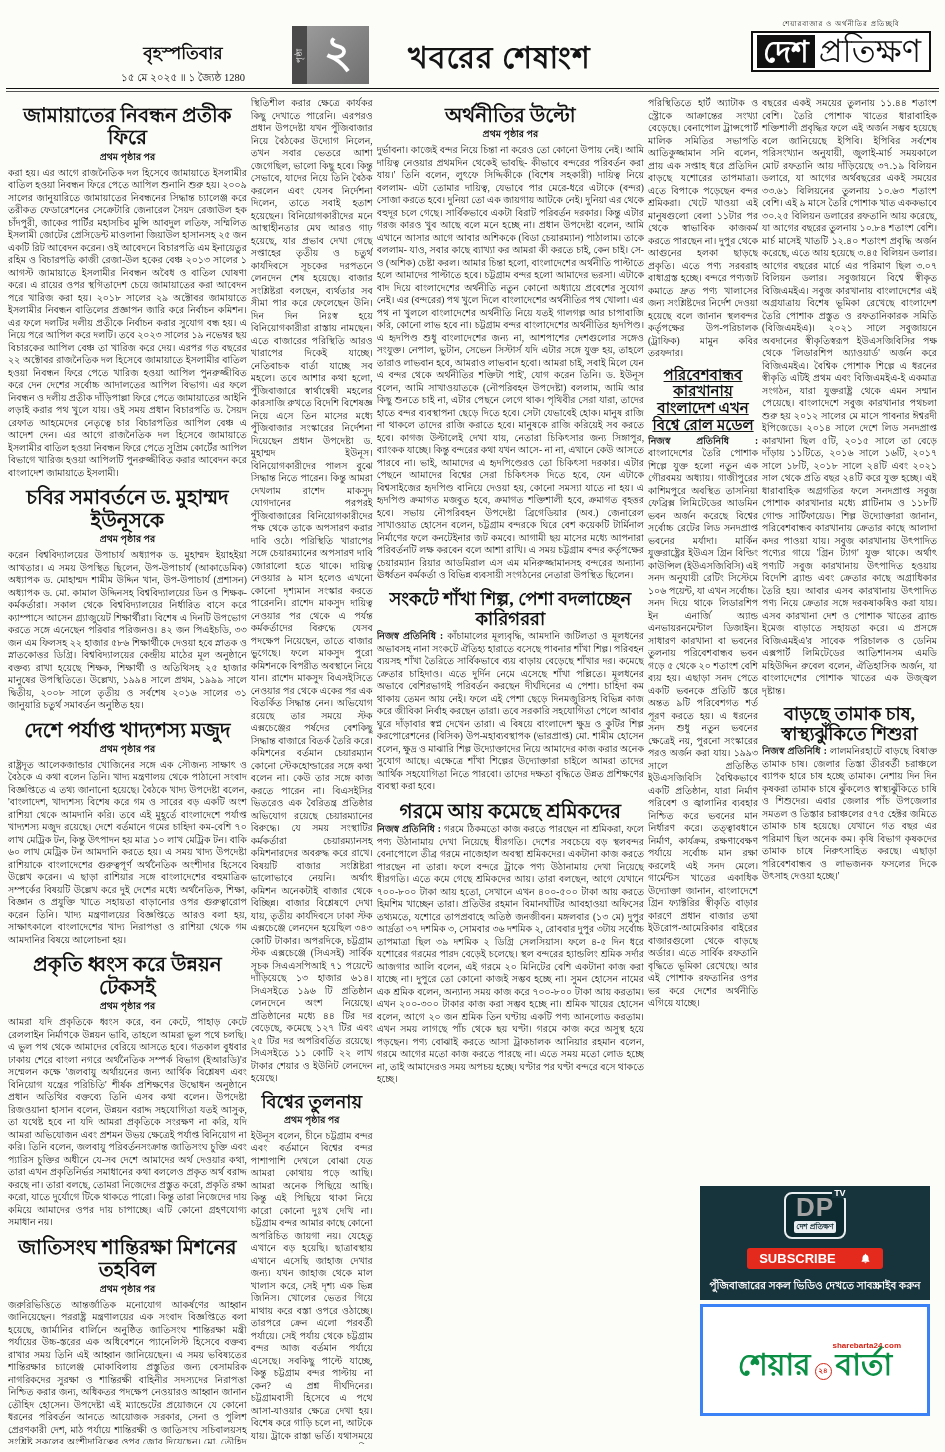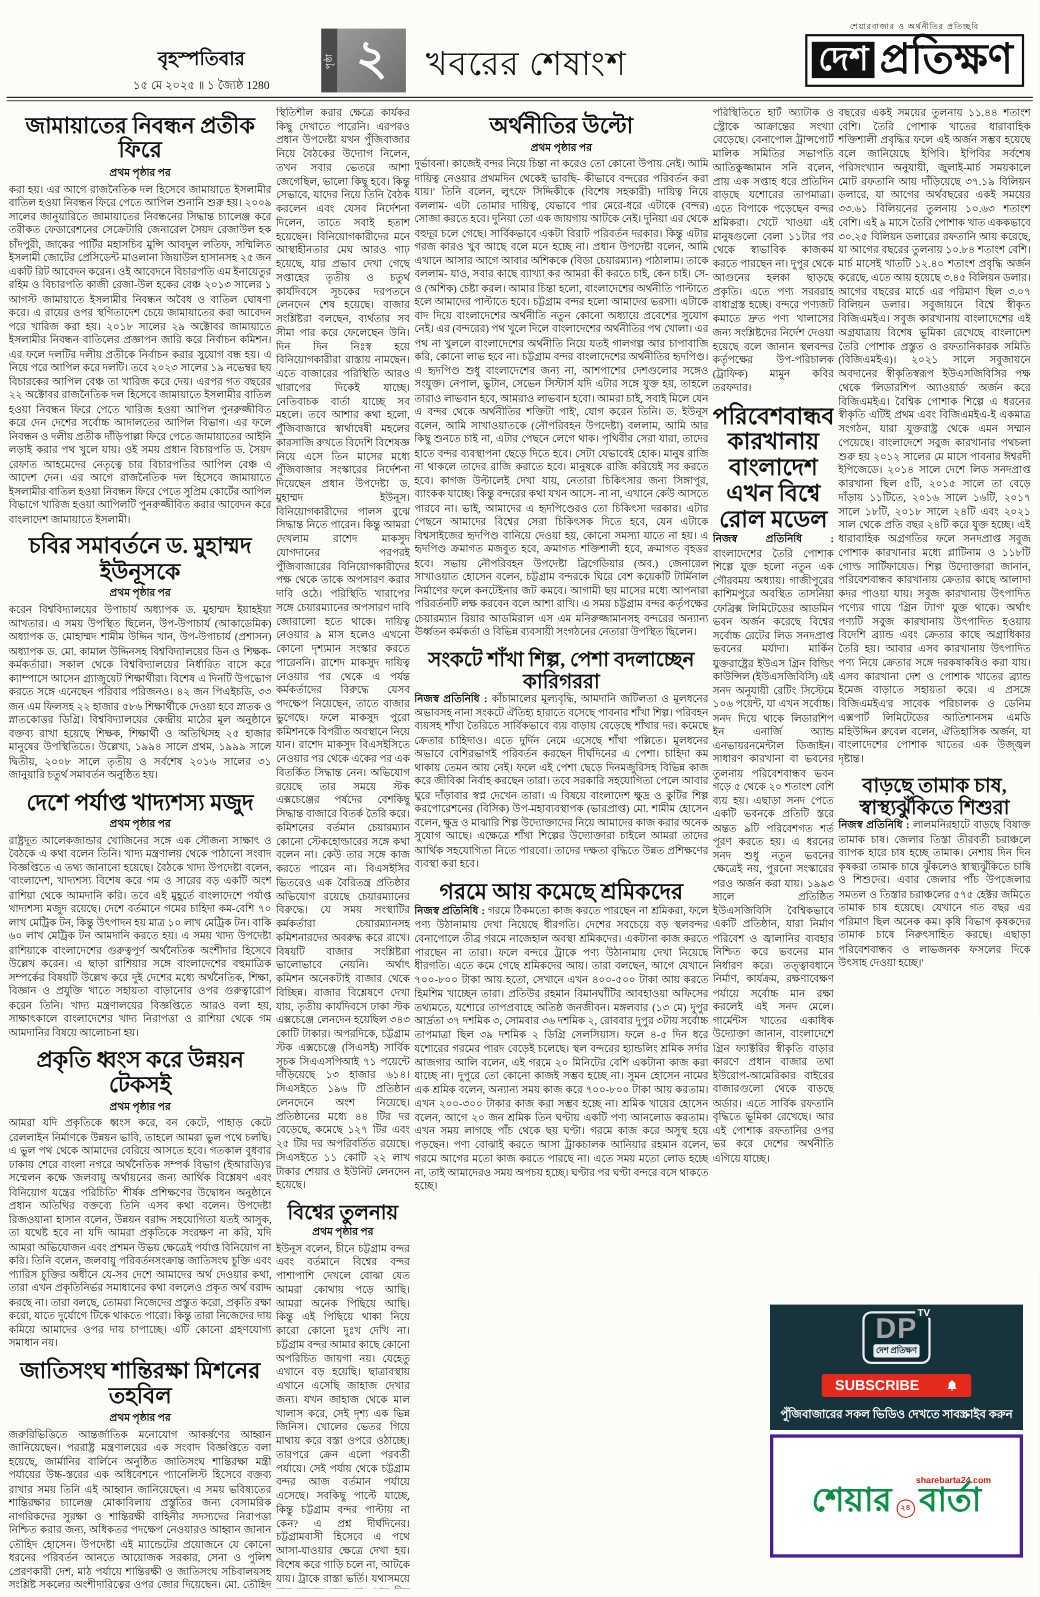--- a/index.html
+++ b/index.html
@@ -9,53 +9,53 @@
   .header{position:absolute;top:0;left:0;right:0;height:92px;}
   .header-rule{position:absolute;top:88px;left:6px;right:6px;border-top:1.5px solid #111;}
   .header-rule2{position:absolute;top:91px;left:6px;right:6px;border-top:0.5px solid #555;}
   .dateblock{position:absolute;left:78px;top:40px;width:210px;text-align:center;}
   .dateblock .day{font-weight:bold;font-size:17px;}
   .dateblock .dateline{font-size:10.5px;margin-top:2px;}
   .pagebox{position:absolute;left:292px;top:26px;height:58px;display:flex;}
   .pagebox .strip{width:15px;background:#4a4a4a;color:#fff;display:flex;align-items:center;justify-content:center;}
   .pagebox .strip span{writing-mode:vertical-rl;transform:rotate(180deg);font-size:8px;letter-spacing:1px;}
   .pagebox .num{width:62px;background:linear-gradient(135deg,#9a9a9a,#6f6f6f);color:#fff;font-size:44px;font-weight:bold;display:flex;align-items:center;justify-content:center;}
-  .section-title{position:absolute;left:387px;top:34px;font-size:30px;font-weight:normal;letter-spacing:1px;}
+  .section-title{position:absolute;left:408px;top:34px;font-size:30px;font-weight:bold;letter-spacing:1px;}
   .masthead{position:absolute;right:14px;top:18px;text-align:center;}
   .masthead .tagline{font-size:7px;letter-spacing:1px;margin-bottom:1px;}
   .mast-logo{border:2px solid #111;padding:1px 4px;display:inline-flex;align-items:center;background:#fff;text-align:center;}
   .mast-box{background:#111;color:#fff;font-weight:bold;font-size:30px;padding:0 6px;line-height:1.1;}
-  .mast-rest{color:#111;font-weight:bold;font-size:38px;padding:0 4px;line-height:1.1;}
+  .mast-rest{color:#111;font-weight:normal;font-size:32px;padding:0 4px;line-height:1.1;}
   
   .cols{position:absolute;top:97px;left:8px;width:929px;height:1347px;display:flex;gap:4px;}
   .col{overflow:hidden;}
   .col.c1{width:243px;height:1347px;}
   .col.c2{width:124px;height:1347px;}
   .col.c3{width:272px;height:1347px;}
   .col.c4{width:112px;height:1085px;}
   .col.c5{width:178px;height:1085px;}
   .headline{font-weight:bold;text-align:center;line-height:1.12;margin:7px 0 1px;}
   .h-lg{font-size:20px;}
   .h-md{font-size:18px;}
-  .h-sm{font-size:21px;}
+  .h-sm{font-size:15px;text-decoration:underline;}
   .kicker{font-size:9.5px;font-weight:bold;text-align:center;margin-bottom:2px;}
   .body-text{font-size:9.4px;line-height:1.33;text-align:justify;text-justify:inter-word;}
   .body-text .dateline{font-weight:bold;}
   .block{margin-bottom:4px;}
   
   .ad-dptv{position:absolute;left:700px;top:1186px;width:230px;height:114px;background:#17333b;color:#fff;display:flex;flex-direction:column;align-items:center;justify-content:space-between;padding:6px 4px 5px;box-sizing:border-box;}
   .dp-logo{display:flex;flex-direction:column;align-items:center;}
   .dp-mark{position:relative;background:#0e2a31;border:2px solid #e9eef0;border-radius:8px;padding:0 8px 2px;text-align:center;}
   .dp-mark .dp{font-family:"Liberation Sans",sans-serif;font-weight:bold;font-size:26px;color:#a3a3a3;letter-spacing:1px;line-height:1;}
   .dp-mark .tv{position:absolute;top:-6px;right:-4px;background:#17333b;font-family:"Liberation Sans",sans-serif;font-size:9px;font-weight:bold;color:#fff;padding:0 2px;}
   .dp-mark .dp-sub{display:block;background:#e9eef0;color:#0e2a31;font-size:7.5px;font-weight:bold;border-radius:2px;margin:1px 0 2px;padding:0 2px;}
   .subscribe-btn{background:#e32a1d;color:#fff;font-family:"Liberation Sans",sans-serif;font-weight:bold;font-size:13px;border:none;border-radius:3px;padding:3px 12px;display:flex;align-items:center;gap:24px;cursor:pointer;}
   .bell{width:11px;height:11px;display:inline-block;}
   .ad-caption{font-size:10.5px;font-weight:bold;color:#fff;text-align:center;}
-  .ad-sharebarta{position:absolute;left:700px;top:1304px;width:230px;height:112px;background:#fff;border:3px solid #4c1d95;box-sizing:border-box;display:flex;flex-direction:column;align-items:center;justify-content:center;}
+  .ad-sharebarta{position:absolute;left:700px;top:1304px;width:230px;height:112px;background:#fff;border:3px solid #3b82f6;box-sizing:border-box;display:flex;flex-direction:column;align-items:center;justify-content:center;}
   .sb-url{font-family:"Liberation Sans",sans-serif;font-size:8px;font-weight:bold;color:#d42315;align-self:flex-end;margin-right:26px;}
   .sb-title{font-size:30px;font-weight:bold;color:#0a8f44;display:flex;align-items:center;gap:4px;line-height:1;}
   .sb-24{width:15px;height:15px;border-radius:50%;border:1.5px solid #d42315;color:#d42315;font-size:7px;font-weight:bold;display:inline-flex;align-items:center;justify-content:center;align-self:flex-end;}
 </style>
 </head>
 <body>
 
 <div class="page">
 
   <div class="header">

